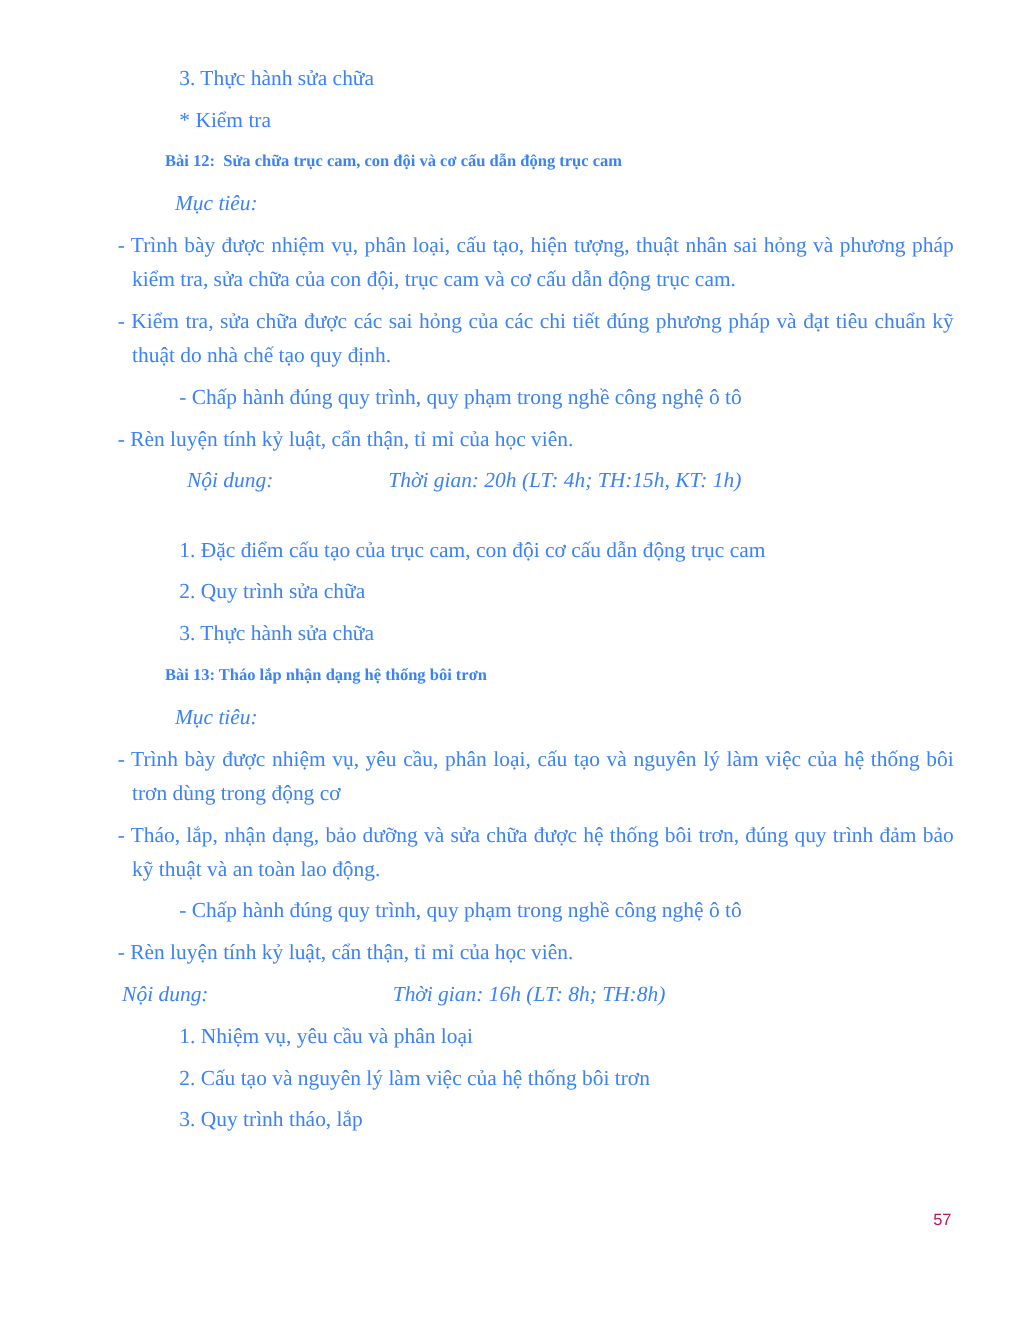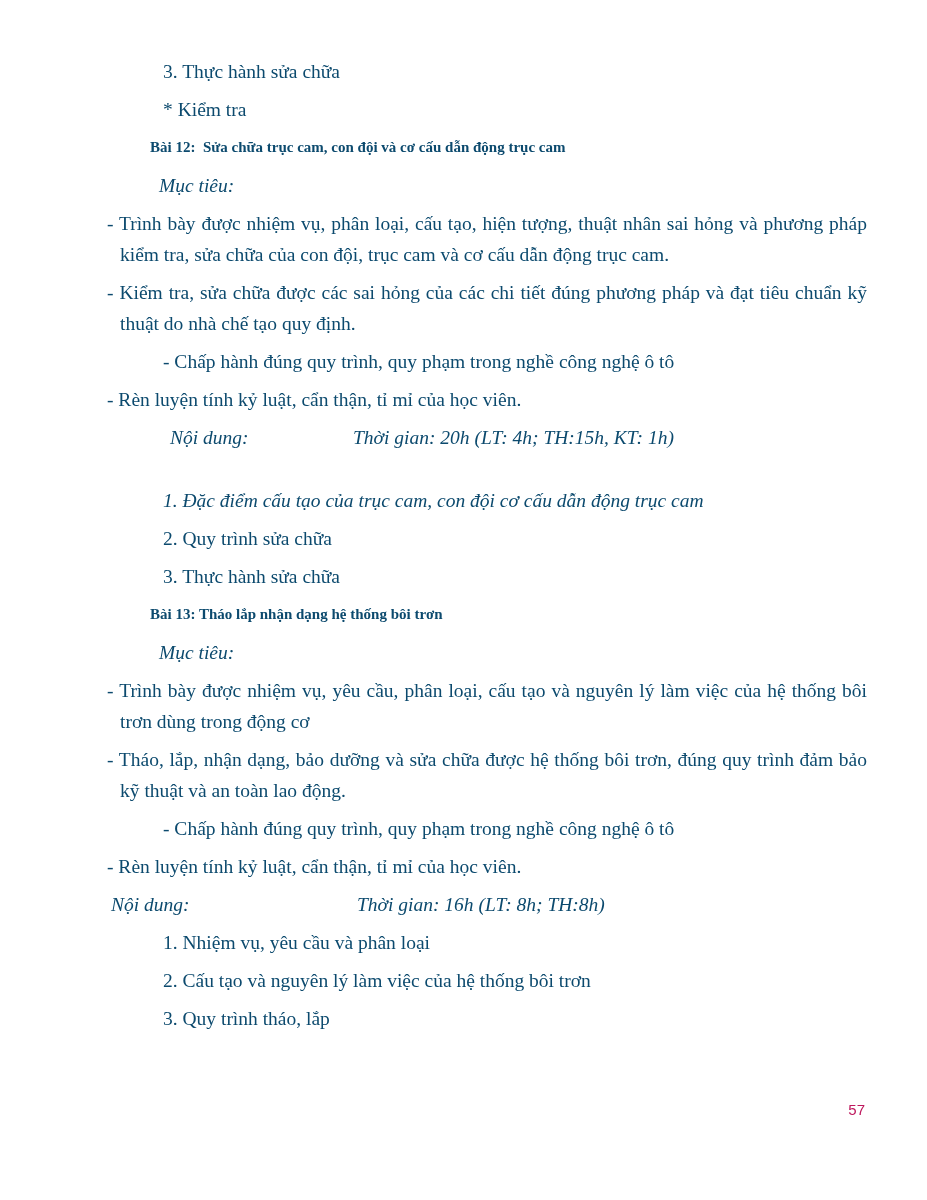--- a/index.html
+++ b/index.html
@@ -14,21 +14,21 @@
     background: #ffffff;
     overflow: hidden;
   }
   .content {
     position: absolute;
     left: 107px;
     top: 56px;
     width: 760px;
     font-family: "Liberation Serif", "DejaVu Serif", serif;
     font-size: 19.5px;
-    color: #0c4a6e;
+    color: #3b82f6;
   }
   .content p, .content h2 {
     margin: 0 0 7px 0;
     line-height: 31px;
     font-weight: normal;
   }
   
   .item {
     margin-left: 56px !important;
   }
@@ -70,21 +70,20 @@
     margin-left: 63px;
     width: 183px;
   }
   .nd2 .nd-label {
     display: inline-block;
     margin-left: 4px;
     width: 246px;
   }
   .gap-top {
     margin-top: 32px !important;
-    font-style: italic;
   }
   .page-number {
     position: absolute;
     right: 62px;
     top: 1101px;
     font-family: "Liberation Sans", "DejaVu Sans", sans-serif;
     font-size: 15px;
     color: #be185d;
   }
 </style>

